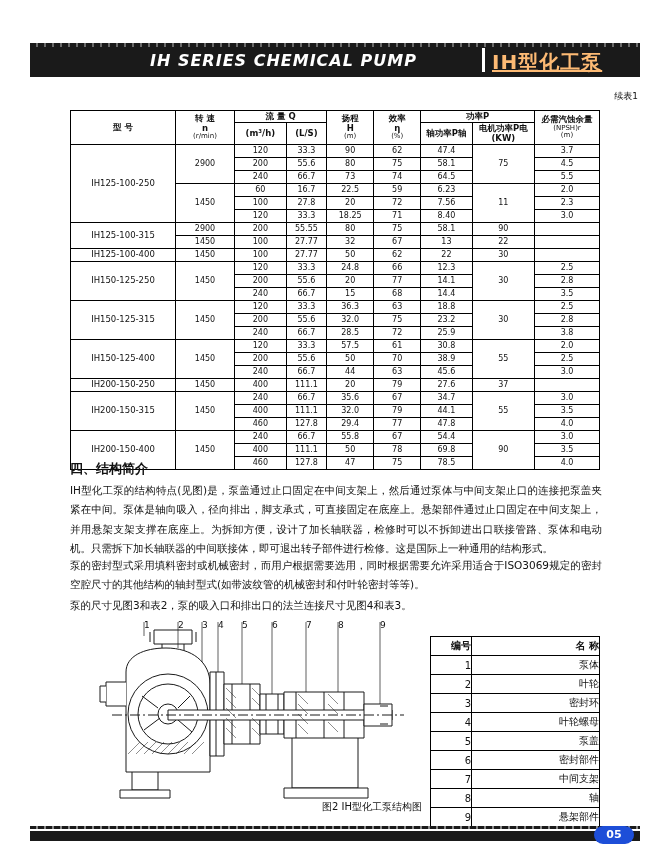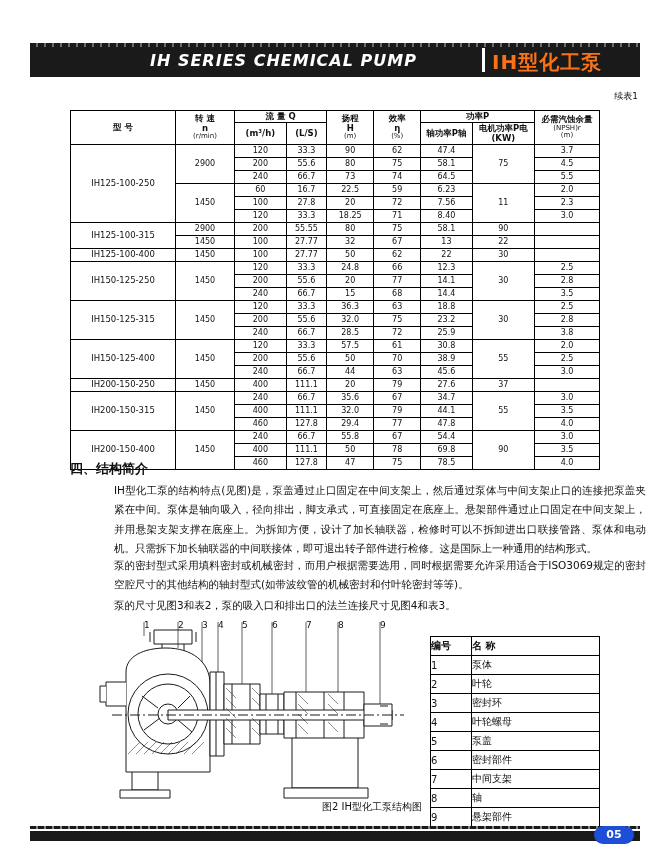--- a/index.html
+++ b/index.html
@@ -25,22 +25,23 @@
   .banner-en{
     position:absolute;left:120px;top:8px;
     color:#fff;font-weight:bold;font-style:italic;font-size:16px;
     letter-spacing:1px;white-space:nowrap;
   }
   .banner-sep{
     position:absolute;left:452px;top:5px;width:3px;height:24px;background:#fff;
   }
   .banner-cn{
     position:absolute;left:462px;top:6px;
-    color:#f97316;font-weight:bold;font-size:20px;letter-spacing:1px;white-space:nowrap;
+    color:#fdba74;font-weight:bold;font-size:20px;letter-spacing:1px;white-space:nowrap;
     font-family:"DejaVu Sans","Liberation Sans",sans-serif;
+    text-decoration:underline;
   }
 
   
   .sec-title{
     position:absolute;left:0;top:92px;width:670px;text-align:center;
     font-size:13px;font-weight:bold;
   }
   .cont-note{
     position:absolute;right:32px;top:90px;font-size:9px;
   }
@@ -61,21 +62,20 @@
   .model-cell{font-size:8.5px;}
   .thickrow td{border-top:1.6px solid #000;}
 
   
   .sec2-title{
     position:absolute;left:70px;top:460px;font-size:13px;font-weight:bold;
   }
   .para{
     position:absolute;left:70px;width:532px;font-size:10.5px;line-height:1.85;
     text-align:justify;
-    margin-left:44px;
   }
   #p1{top:481px;}
   #p2{top:556px;}
   #p3{top:596px;}
 
   
   .fig{
     position:absolute;left:92px;top:622px;width:320px;height:190px;
   }
   .fig-caption{
@@ -87,21 +87,21 @@
   }
   .calloutrow span{
     position:absolute;font-size:9px;
   }
   
   .parts{
     position:absolute;left:430px;top:636px;width:170px;
     border-collapse:collapse;font-size:10px;
   }
   .parts td,.parts th{
-    border:1px solid #000;text-align:left;padding:2px 0;height:14px;
+    border:1px solid #000;text-align:right;padding:2px 0;height:14px;
   }
   .parts th{font-weight:bold;}
   .parts .no{width:40px;}
 
   
   .foot-line{
     position:absolute;left:30px;top:826px;width:610px;height:3px;
     background:repeating-linear-gradient(90deg,#1a1a1a 0 6px,#8a8a8a 6px 8px);
   }
   .foot-bar{

